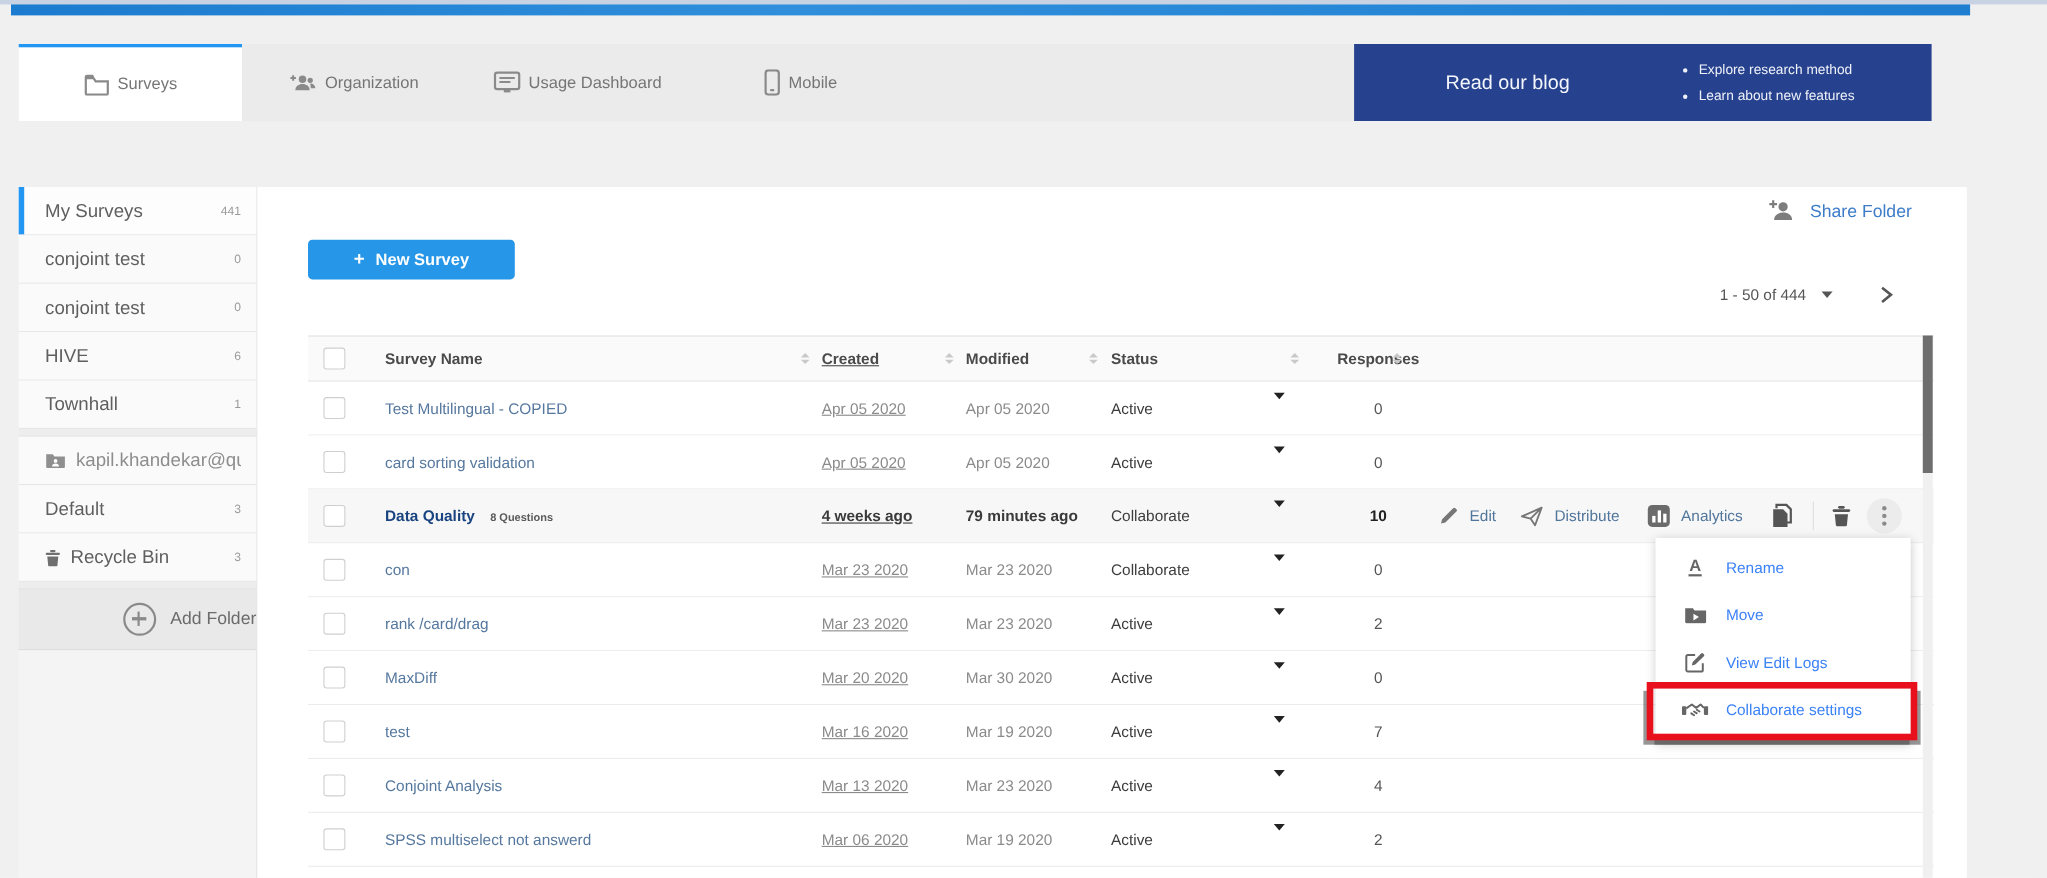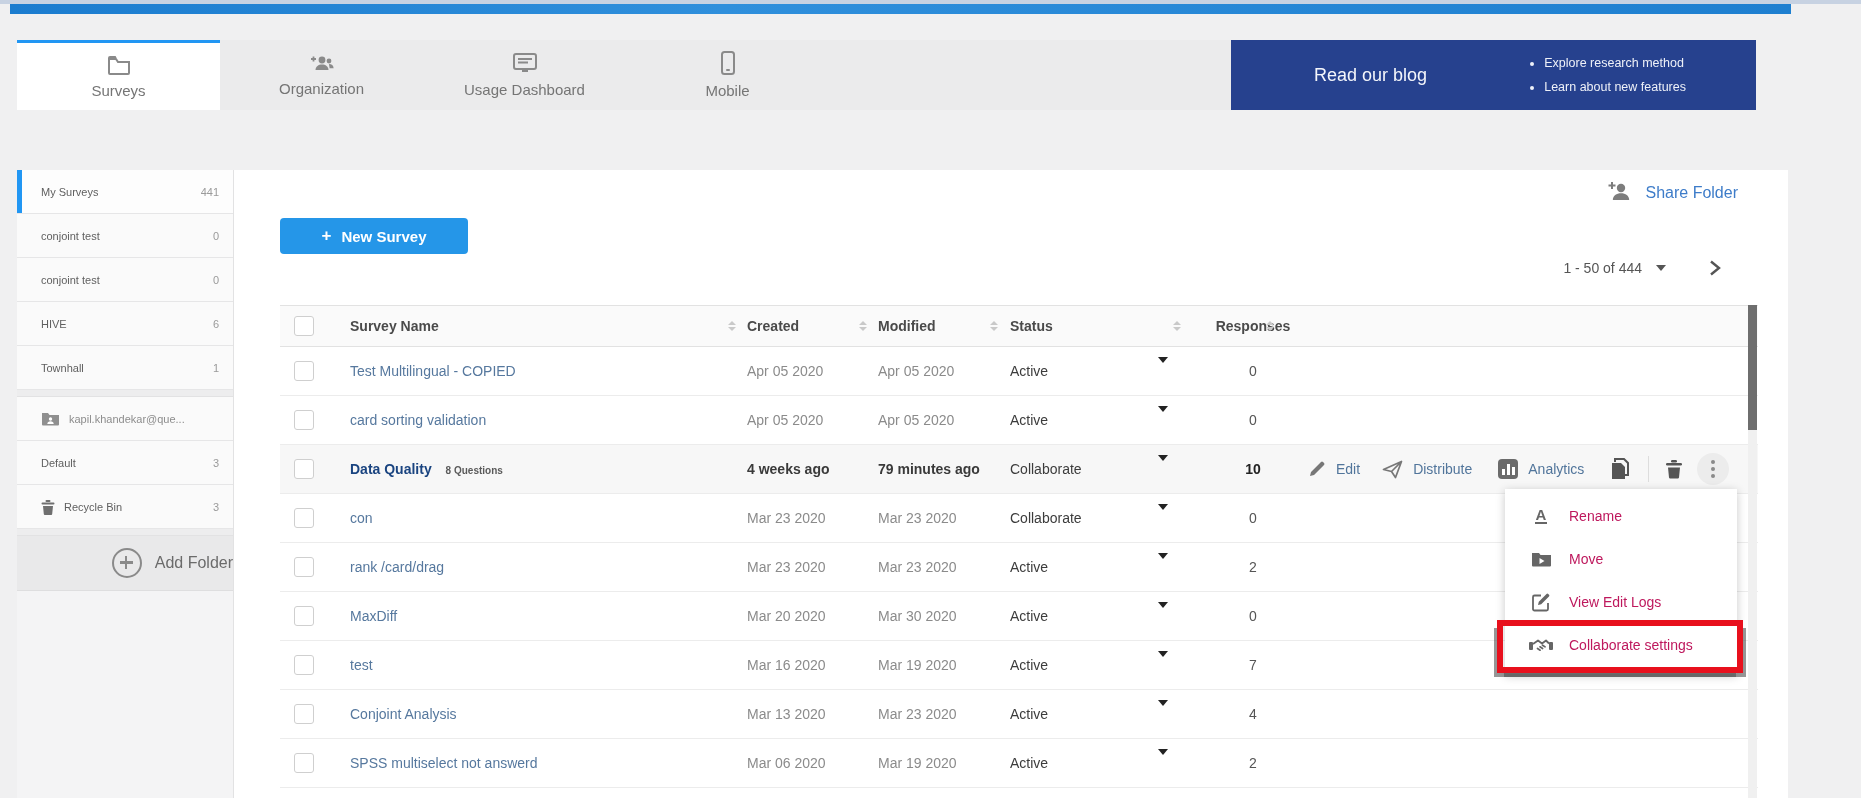--- a/index.html
+++ b/index.html
@@ -7,36 +7,36 @@
   body { font-family:"Liberation Sans", sans-serif; background:#f0f0f1; overflow:hidden; }
   #app { position:relative; width:1861px; height:798px; background:#f0f0f1; }
 
   
   .top-strip { position:absolute; left:0; top:0; width:1861px; height:4px; background:#c7d2e2; }
   .top-blue-bar { position:absolute; left:10px; top:4px; width:1781px; height:10px;
     background:linear-gradient(90deg,#1b7ccf,#2f8fdc 40%,#1e7fd0); }
 
   
   .tabbar { position:absolute; left:17px; top:40px; width:1214px; height:70px; background:#ebebec; display:flex; }
-  .tab { width:203px; height:70px; display:flex; flex-direction:column; align-items:center; justify-content:center; gap:7px; cursor:pointer; color:#757575; }
+  .tab { width:203px; height:70px; display:flex; align-items:center; justify-content:center; gap:7px; cursor:pointer; color:#757575; }
   .tab.active { background:#ffffff; border-top:3px solid #2196f3; }
   .tab .tlabel { font-size:15px; color:#757575; }
   .tab svg { display:block; }
 
   
   .banner { position:absolute; left:1231px; top:40px; width:525px; height:70px; background:#26418e; display:flex; align-items:center; }
   .banner-cta { margin-left:83px; color:#f4f6fb; font-size:18px; cursor:pointer; white-space:nowrap; }
   .banner-bullets { margin-left:auto; margin-right:70px; color:#eef1f8; font-size:12.5px; line-height:24px; list-style:disc; padding-left:16px; }
 
   
   .sidebar { position:absolute; left:17px; top:170px; width:217px; height:628px; background:#f4f4f5; border-right:1px solid #e2e2e3; }
   .side-item { position:relative; height:44px; display:flex; align-items:center; padding:0 14px 0 24px; background:#fafafa; border-bottom:1px solid #e6e6e7; cursor:pointer; }
   .side-item.active { background:#fdfdfd; }
   .side-item.active::before { content:""; position:absolute; left:0; top:0; width:5px; height:100%; background:#2196f3; }
-  .side-label { font-size:11px; color:#5f5f5f; white-space:nowrap; overflow:hidden; display:flex; align-items:center; gap:9px; }
+  .side-label { font-size:17px; color:#5f5f5f; white-space:nowrap; overflow:hidden; display:flex; align-items:center; gap:9px; }
   .side-count { margin-left:auto; font-size:11px; color:#9a9a9a; }
   .side-divider { height:7px; background:#ededee; border-bottom:1px solid #e2e2e3; }
   .add-folder { height:55px; display:flex; align-items:center; gap:13px; padding-left:26px; background:#e9e9ea; border-bottom:1px solid #dededf; cursor:pointer;justify-content:flex-end; }
   .add-folder .af-label { font-size:16px; color:#6b6b6b; }
   .plus-circle { width:30px; height:30px; border:2.5px solid #8a8a8a; border-radius:50%; position:relative; }
   .plus-circle::before, .plus-circle::after { content:""; position:absolute; background:#8a8a8a; }
   .plus-circle::before { left:6px; top:11px; width:13px; height:2.5px; }
   .plus-circle::after { left:11px; top:6px; width:2.5px; height:13px; }
 
   
@@ -48,21 +48,21 @@
   .pagination { position:absolute; right:66px; top:90px; display:flex; align-items:center; color:#555; font-size:14px; }
   .pag-caret { width:0; height:0; border-left:5px solid transparent; border-right:5px solid transparent; border-top:6px solid #555; margin-left:14px; cursor:pointer; }
   .pag-next { margin-left:42px; cursor:pointer; display:flex; }
 
   
   .table { position:absolute; left:46px; top:135px; width:1478px; }
   .thead { position:relative; height:42px; background:#fafafa; border-top:1px solid #e2e2e2; border-bottom:1px solid #e2e2e2; }
   .trow { position:relative; height:49px; background:#ffffff; border-bottom:1px solid #ececec; }
   .trow.hovered { background:#f7f7f7; }
   .cell { position:absolute; top:50%; transform:translateY(-50%); font-size:14px; white-space:nowrap; }
-  .c-check { left:14px; } .c-name { left:70px; } .c-created { left:467px; } .c-modified { left:598px; }
+  .c-check { left:14px; } .c-name { left:70px; } .c-created { left:467px;text-decoration:underline; } .c-modified { left:598px; }
   .c-status { left:730px; } .c-caret { left:878px; } .c-resp { left:935px; width:76px; text-align:center; }
   .hcell { color:#4a4a4a; font-weight:bold; }
   .sort { position:absolute; top:50%; transform:translateY(-50%); display:flex; flex-direction:column; gap:2px; cursor:pointer; }
   .s1{left:448px;} .s2{left:579px;} .s3{left:710px;} .s4{left:893px;} .s5{left:986px;}
   .tri-up { width:0; height:0; border-left:4px solid transparent; border-right:4px solid transparent; border-bottom:4px solid #c9c9c9; }
   .tri-down { width:0; height:0; border-left:4px solid transparent; border-right:4px solid transparent; border-top:4px solid #c9c9c9; }
   .checkbox { width:20px; height:20px; background:#fff; border:1px solid #cfcfcf; border-radius:3px; display:block; cursor:pointer; }
   .name-link { color:#56789e; cursor:pointer; text-decoration:none; }
   .trow.hovered .name-link { color:#1a4480; font-weight:bold; }
   .q-badge { font-size:10px; font-weight:bold; color:#5a5a5a; margin-left:10px; }
@@ -87,21 +87,21 @@
   .more-btn { width:32px; height:32px; border-radius:50%; background:#ececec; display:flex; flex-direction:column; align-items:center; justify-content:center; gap:3px; cursor:pointer; margin-left:14px; }
   .more-btn i { width:4px; height:4px; border-radius:50%; background:#8a8a8a; }
 
   
   .scroll-track { position:absolute; left:1514px; top:135px; width:9px; height:493px; background:#f0f0f0; cursor:pointer; }
   .scroll-thumb { position:absolute; left:0; top:0; width:9px; height:125px; background:#6e6e6e; cursor:grab; }
 
   
   .ctx-menu { position:absolute; left:1505px; top:489px; width:232px; background:#ffffff; box-shadow:0 2px 9px rgba(0,0,0,0.22); z-index:50; padding:5px 0 8px 0; }
   .ctx-item { height:43px; display:flex; align-items:center; gap:16px; padding-left:24px; cursor:pointer; }
-  .ctx-item .ci-label { font-size:14px; color:#be185d; }
+  .ctx-item .ci-label { font-size:14px; color:#3b82f6; }
   .ctx-icon { width:24px; display:flex; justify-content:center; color:#666; }
   .rename-a { font-size:15px; font-weight:bold; color:#666; border-bottom:2px solid #666; line-height:15px; padding:0 1px; }
   .red-box { position:absolute; left:1497px; top:620px; width:246px; height:53px; border:6px solid #e8101d; z-index:60; pointer-events:none; box-shadow:-5px 6px 0 -2px rgba(80,80,80,0.6), 5px 6px 0 -2px rgba(80,80,80,0.6); }
 </style>
 </head>
 <body>
 
 <div id="app">
 
   <div class="top-strip"></div>

